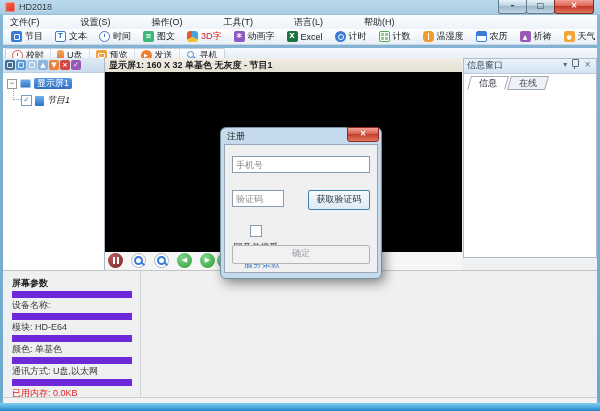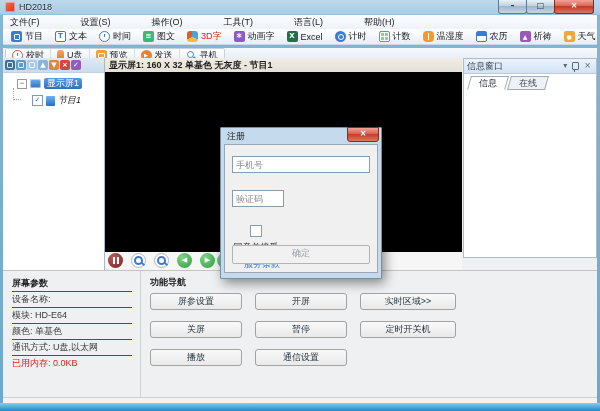--- a/index.html
+++ b/index.html
@@ -74,21 +74,21 @@
   .ic-find{background:transparent;}
   .ic-find::after{content:"";left:1px;top:1px;width:5px;height:5px;border:1px solid #4b87c6;border-radius:50%;}
   .ic-find::before{content:"";position:absolute;left:7px;top:7px;width:3px;height:2px;background:#4b87c6;transform:rotate(45deg);}
 
   
   .main{position:absolute;left:3px;right:3px;top:58px;height:212px;background:#eef0f1;}
   .tree-panel{position:absolute;left:0;top:0;bottom:0;width:101px;background:#fff;border-right:1px solid #aab8c6;}
   .tree-tools{height:14px;background:linear-gradient(#dfeaf5,#c9dcee);display:flex;align-items:center;gap:1px;padding-left:2px;border-bottom:1px solid #c0d0e0;}
   .tt{width:10px;height:10px;border-radius:2px;color:#fff;font:bold 7px/10px "DejaVu Sans",sans-serif;text-align:center;position:relative;}
   .tt-inner::after{content:"";position:absolute;left:2px;top:2px;width:4px;height:4px;border:1px solid rgba(255,255,255,.85);border-radius:1px;}
-  .tree-row{display:flex;align-items:center;gap:3px;margin:5px 12px 0 4px;justify-content:center;}
+  .tree-row{display:flex;align-items:center;gap:3px;margin:5px 12px 0 4px;}
   .expander{width:8px;height:8px;background:#fff;border:1px solid #999;font:6px/6px "DejaVu Sans",sans-serif;text-align:center;color:#333;flex:none;}
   .monitor{width:11px;height:9px;background:linear-gradient(#6db1f0,#2d6fc2);border-radius:2px;box-shadow:inset 0 0 0 1px rgba(255,255,255,.5);flex:none;}
   .sel-label{background:linear-gradient(#5a9be6,#2f6fc0);color:#fff;padding:0 3px;border-radius:2px;line-height:11px;}
   .tree-child{margin-left:18px;position:relative;}
   .tree-child::before{content:"";position:absolute;left:-8px;top:-6px;width:7px;height:11px;border-left:1px dotted #9aa;border-bottom:1px dotted #9aa;}
   .checkbox{width:9px;height:9px;background:#fff;border:1px solid #7a9ac0;font:bold 7px/8px "DejaVu Sans",sans-serif;color:#2d6fc2;text-align:center;flex:none;}
   .doc-icon{width:9px;height:10px;background:linear-gradient(#6db1f0,#2d6fc2);border-radius:1px;flex:none;}
   .prog-label{color:#222;font-style:italic;}
 
   .center-panel{position:absolute;left:102px;right:135px;top:0;bottom:0;background:#fff;}
@@ -101,47 +101,47 @@
   .ctl-pause::before{left:5px;} .ctl-pause::after{left:9px;}
   .ctl-mag{background:#fff;border:1px solid #a8b8c8;width:13px;height:13px;}
   .ctl-zin{left:26px;} .ctl-zout{left:49px;}
   .ctl-mag::before{content:"";position:absolute;left:2px;top:2px;width:5px;height:5px;border:2px solid #3a7bd5;border-radius:50%;}
   .ctl-mag::after{content:"";position:absolute;left:9px;top:9px;width:4px;height:2px;background:#3a7bd5;transform:rotate(45deg);}
   .ctl-green{background:radial-gradient(circle at 35% 30%,#7fd488,#2e9e3c);color:#fff;font:bold 7px/15px "DejaVu Sans",sans-serif;text-align:center;}
   .ctl-prev{left:72px;} .ctl-next{left:95px;} .ctl-extra{left:112px;}
 
   .info-panel{position:absolute;right:0;top:0;width:134px;bottom:0;background:#eef0f1;}
   .info-box{position:absolute;left:0;right:0;top:0;bottom:12px;background:#fff;border:1px solid #b0bcc8;}
-  .info-title{height:14px;background:linear-gradient(#ebf3fc,#d3e3f4);border-bottom:1px solid #bccadc;display:flex;align-items:center;padding:0 3px;color:#32424e;}
+  .info-title{height:14px;background:linear-gradient(#ebf3fc,#d3e3f4);border-bottom:1px solid #bccadc;display:flex;align-items:flex-start;padding:0 3px;color:#32424e;}
   .info-title .t{flex:1;}
   .iw-ic{color:#566a78;font:8px/12px "DejaVu Sans",sans-serif;padding:0 2px;}
   .pin{width:5px;height:6px;border:1px solid #566a78;border-radius:1px;position:relative;display:inline-block;margin:0 3px;}
   .pin::after{content:"";position:absolute;left:1px;top:6px;width:1px;height:3px;background:#566a78;}
   .tabs{display:flex;padding:2px 0 0 5px;gap:2px;}
   .tab{height:12px;padding:0 9px;border:1px solid #a0aab4;transform:skewX(-16deg);background:#eef2f6;color:#445;}
   .tab>span{display:block;transform:skewX(16deg);line-height:12px;}
   .tab.active{background:#fff;border-bottom-color:#fff;color:#223;}
 
   
   .bottom{position:absolute;left:3px;right:3px;top:270px;height:127px;background:#eef0f1;border-top:1px solid #c4c4c4;}
   .params{position:absolute;left:0;top:0;bottom:0;width:138px;border-right:1px solid #d2d2d2;padding:5px 0 0 9px;box-sizing:border-box;}
-  .params .row{height:15px;line-height:15px;color:#3a3a3a;border-bottom:1px solid #6d28d9;margin-right:8px;white-space:nowrap;}
+  .params .row{height:15px;line-height:15px;color:#3a3a3a;border-bottom:7px solid #6d28d9;margin-right:8px;white-space:nowrap;}
   .params .title{color:#222;font-weight:bold;}
   .params .warn{color:#e02020;border-bottom:none;}
   .funcnav{position:absolute;left:139px;right:0;top:0;bottom:0;padding:5px 0 0 8px;}
   .fn-title{color:#222;font-weight:bold;height:13px;}
   .fn-grid{display:grid;grid-template-columns:92px 92px 96px;grid-auto-rows:17px;column-gap:13px;row-gap:11px;margin-top:4px;}
   .fn-btn{background:linear-gradient(#f9f9f9,#e9e9e9);border:1px solid #a2a2a2;border-radius:3px;color:#1f2d3a;
     font:9px/15px "Liberation Sans","DejaVu Sans",sans-serif;text-align:center;}
 
   .statusbar{position:absolute;left:3px;right:3px;top:397px;height:6px;background:#f3f3f3;border-top:1px solid #cfcfcf;z-index:1;}
 
   
   .dialog{position:absolute;left:220px;top:127px;width:162px;height:152px;z-index:20;
-    background:#c5daec;border:1px solid #75909f;border-radius:1px;box-shadow:3px 4px 12px rgba(0,0,0,.45);box-sizing:border-box;padding:0 3px 3px;}
+    background:#c5daec;border:1px solid #75909f;border-radius:6px;box-shadow:3px 4px 12px rgba(0,0,0,.45);box-sizing:border-box;padding:0 3px 3px;}
   .dlg-title{height:16px;line-height:16px;color:#1d1d1d;padding-left:3px;position:relative;}
   .dlg-close{position:absolute;right:-1px;top:-1px;width:30px;height:13px;border:1px solid #8e2a1d;border-radius:0 0 3px 3px;
     background:linear-gradient(#f2a195,#d8604e 45%,#c23a28 45%,#e0765f);color:#fff;font:bold 8px/12px "DejaVu Sans",sans-serif;text-align:center;}
   .dlg-body{position:relative;background:#f0f0f0;border:1px solid #98a8b8;height:129px;box-sizing:border-box;}
   .dlg-body input{position:absolute;border:1px solid #889cae;background:#fff;font:9px "Liberation Sans","DejaVu Sans",sans-serif;
     padding:0 3px;box-sizing:border-box;height:17px;}
   .dlg-body input::placeholder{color:#8a8a8a;}
   .inp-phone{left:7px;right:7px;top:11px;}
   .inp-code{left:7px;top:45px;width:52px;}
   .btn-getcode{position:absolute;right:7px;top:45px;width:60px;height:18px;background:linear-gradient(#f6fbfe,#dceaf5);
@@ -318,46 +318,34 @@
 
     <div class="params">
       <div class="row title">屏幕参数</div>
       <div class="row"><span>设备名称:</span> <span></span></div>
       <div class="row"><span>模块:</span> <span>HD-E64</span></div>
       <div class="row"><span>颜色:</span> <span>单基色</span></div>
       <div class="row"><span>通讯方式:</span> <span>U盘,以太网</span></div>
       <div class="row warn"><span>已用内存:</span> <span>0.0KB</span></div>
     </div>
 
-    <div class="funcnav">
-      <div class="fn-title">功能导航</div>
-      <div class="fn-grid">
-        <div class="fn-btn">屏参设置</div>
-        <div class="fn-btn">开屏</div>
-        <div class="fn-btn">实时区域&gt;&gt;</div>
-        <div class="fn-btn">关屏</div>
-        <div class="fn-btn">暂停</div>
-        <div class="fn-btn">定时开关机</div>
-        <div class="fn-btn">播放</div>
-        <div class="fn-btn">通信设置</div>
-      </div>
-    </div>
   </div>
 
   <div class="statusbar"></div>
   <div class="frame-bottom"></div>
 
   <div class="dialog">
     <div class="dlg-title">
       <span>注册</span>
       <span class="dlg-close">×</span>
     </div>
     <div class="dlg-body">
       <input class="inp-phone" type="text" placeholder="手机号" style="">
       <input class="inp-code" type="text" placeholder="验证码" style="">
+      <div class="btn-getcode">获取验证码</div>
       <div class="agree-row">
         <span class="dlg-check"></span>
         <span class="agree-lbl">同意并接受</span>
         <span class="terms">服务条款</span>
       </div>
       <div class="btn-ok">确定</div>
     </div>
   </div>
 
 </div>

